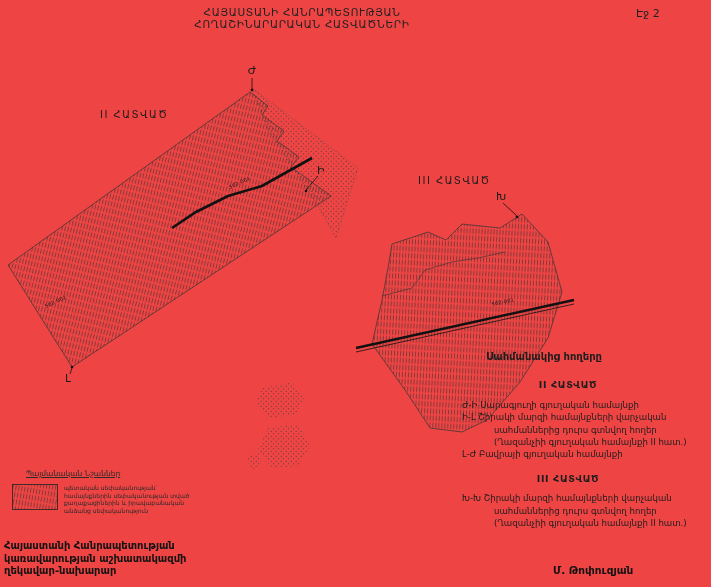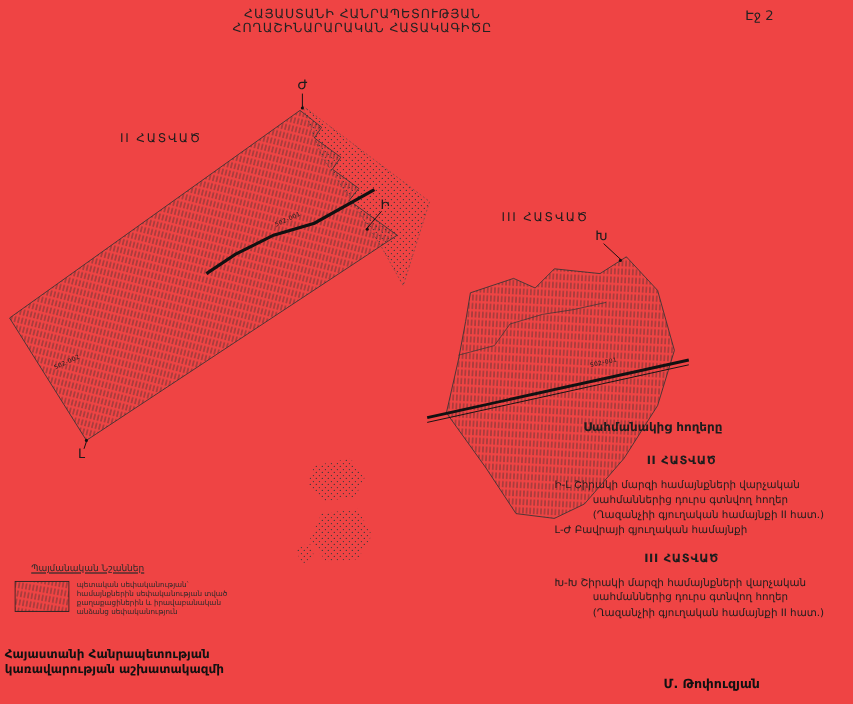--- a/index.html
+++ b/index.html
@@ -9,21 +9,21 @@
     position:relative; width:711px; height:587px;
     background:#ef4444; color:#1a1a1a; overflow:hidden;
     margin:0 auto;
   }
   .title {
     position:absolute; top:6px; left:0; width:604px;
     text-align:center; font-size:10.5px; line-height:12px;
     letter-spacing:0.7px; color:#222;
   }
   .page-number {
-    position:absolute; top:7px; left:621px; font-size:11px; color:#222;
+    position:absolute; top:7px; left:636px; font-size:11px; color:#222;
   }
   svg.mapcanvas { position:absolute; top:0; left:0; }
   svg text { font-family:"DejaVu Sans", sans-serif; fill:#1c1c1c; }
   .seclabel { font-size:10px; letter-spacing:1.5px; }
   .ptlabel { font-size:11px; }
   .parcelnum { font-size:5px; letter-spacing:0.3px; }
 
   .right-panel {
     position:absolute; left:450px; top:351px; width:256px;
     font-size:8.6px; line-height:12.4px; color:#1d1d1d;
@@ -48,21 +48,21 @@
     font-weight:bold; font-size:10.5px; color:#111;
   }
 </style>
 </head>
 <body>
 
 <div class="page">
 
   <div class="title">
     <div>ՀԱՅԱՍՏԱՆԻ ՀԱՆՐԱՊԵՏՈՒԹՅԱՆ</div>
-    <div>ՀՈՂԱՇԻՆԱՐԱՐԱԿԱՆ ՀԱՏԱԿԱԳԻԾԸ</div>
+    <div>ՀՈՂԱՇԻՆԱՐԱՐԱԿԱՆ ՀԱՏՎԱԾՆԵՐԻ</div>
   </div>
 
   <div class="page-number">Էջ 2</div>
 
   <svg class="mapcanvas" width="711" height="587" viewBox="0 0 711 587">
     <defs>
       <pattern id="hatchL" width="3" height="7" patternUnits="userSpaceOnUse" patternTransform="rotate(14)">
         <line x1="1.5" y1="0.4" x2="1.5" y2="5.6" stroke="#2f2f2f" stroke-width="0.55"></line>
       </pattern>
       <pattern id="hatchR" width="3" height="7" patternUnits="userSpaceOnUse" patternTransform="rotate(3)">
@@ -114,20 +114,21 @@
       <text class="ptlabel" x="65" y="382">Լ</text>
     </g>
 
     <text class="seclabel" x="100" y="118">II ՀԱՏՎԱԾ</text>
     <text class="seclabel" x="418" y="184">III ՀԱՏՎԱԾ</text>
   </svg>
 
   <div class="right-panel">
     <div class="rp-heading">Սահմանակից հողերը</div>
     <div class="rp-sec-title">II ՀԱՏՎԱԾ</div>
+    <div class="rp-line">Ժ-Ի Սարագյուղի գյուղական համայնքի</div>
     <div class="rp-line">Ի-Լ Շիրակի մարզի համայնքների վարչական</div>
     <div class="rp-line indent">սահմաններից դուրս գտնվող հողեր</div>
     <div class="rp-line indent">(Ղազանչիի գյուղական համայնքի II հատ.)</div>
     <div class="rp-line">Լ-Ժ Բավրայի գյուղական համայնքի</div>
     <div class="rp-sec-title">III ՀԱՏՎԱԾ</div>
     <div class="rp-line">Խ-Խ Շիրակի մարզի համայնքների վարչական</div>
     <div class="rp-line indent">սահմաններից դուրս գտնվող հողեր</div>
     <div class="rp-line indent">(Ղազանչիի գյուղական համայնքի II հատ.)</div>
   </div>
 
@@ -147,17 +148,18 @@
         <div>համայնքներին սեփականության տված</div>
         <div>քաղաքացիներին և իրավաբանական</div>
         <div>անձանց սեփականություն</div>
       </div>
     </div>
   </div>
 
   <div class="footer-org">
     <div>Հայաստանի Հանրապետության</div>
     <div>կառավարության աշխատակազմի</div>
+    <div>ղեկավար-նախարար</div>
   </div>
 
   <div class="signature">Մ. Թոփուզյան</div>
 
 </div>
 
 </body></html>

